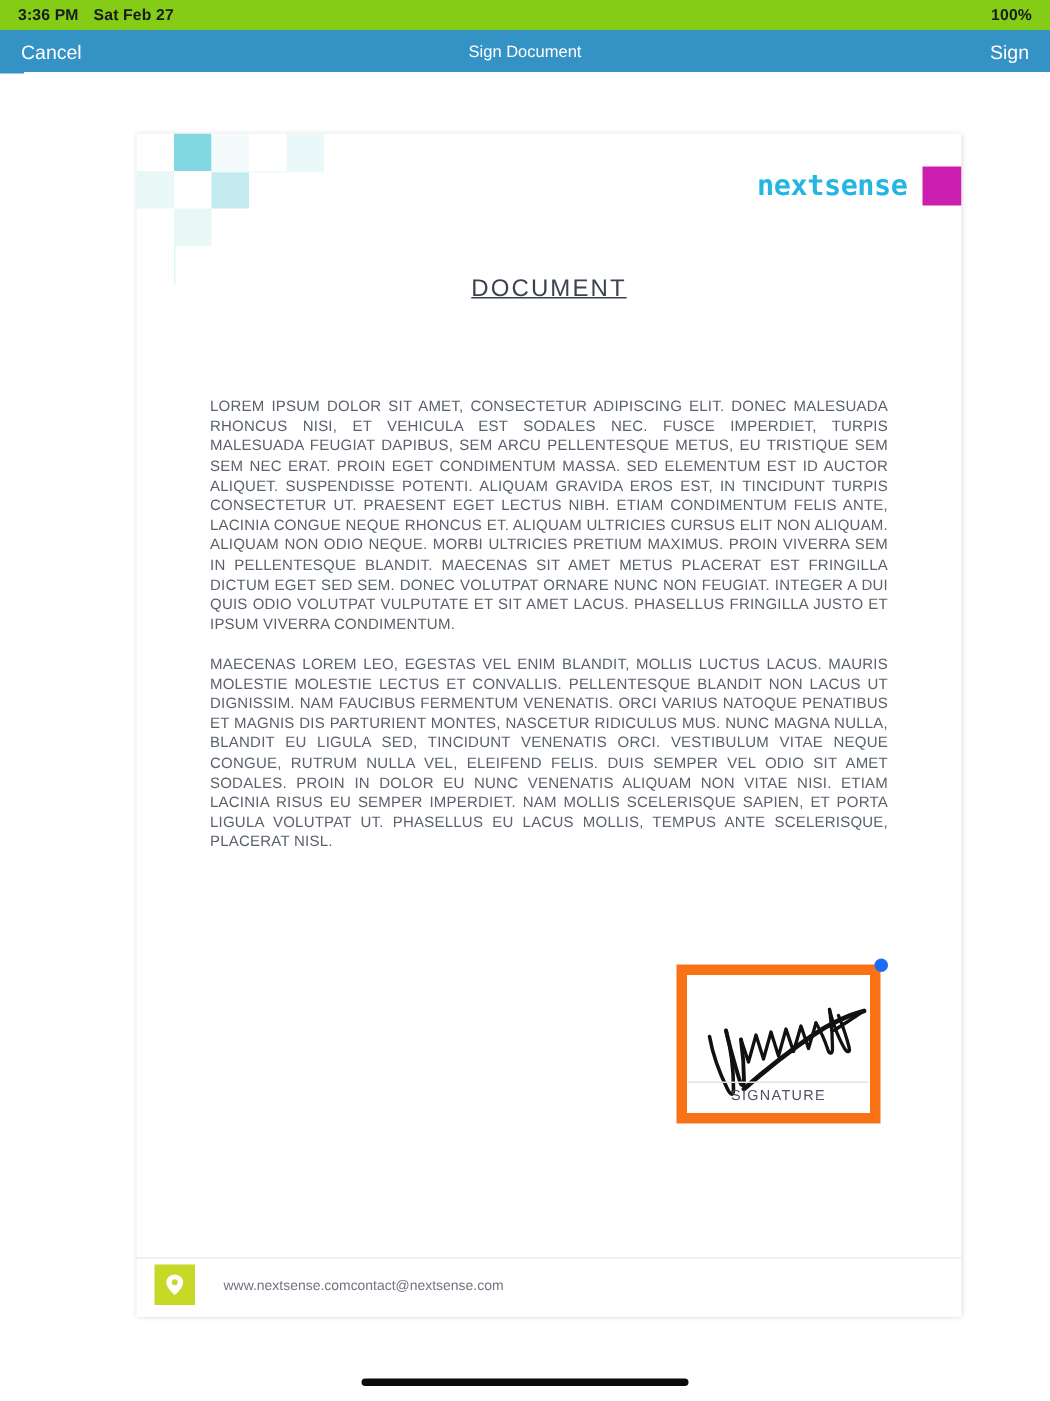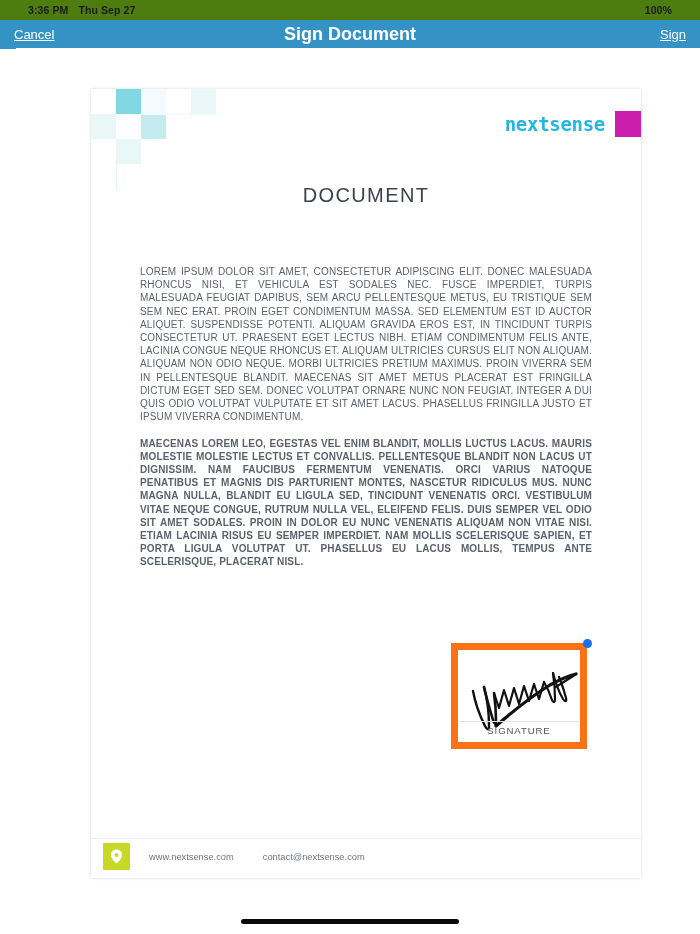--- a/index.html
+++ b/index.html
@@ -7,23 +7,23 @@
     width:700px; height:934px;
     background:#ffffff;
     font-family:"Liberation Sans", sans-serif;
     overflow:hidden;
   }
   #app { position:relative; width:700px; height:934px; background:#ffffff; }
 
   
   .statusbar{
     position:absolute; left:0; top:0; width:700px; height:20px;
-    background:#4d7c0f; color:#1b1b1b;
+    background:#84cc16; color:#1b1b1b;
     display:flex; align-items:center; justify-content:space-between;
-    padding:0 28px; font-size:10.5px; font-weight:bold;
+    padding:0 12px; font-size:10.5px; font-weight:bold;
     letter-spacing:.1px;
   }
   .sb-left{ display:flex; align-items:center; gap:10px; }
   .sb-right{ display:flex; align-items:center; gap:5px;flex-direction:column; }
   .wifi-icon{ display:inline-block; width:13px; height:10px; position:relative; }
   .wifi-icon i{ position:absolute; border:1.4px solid #1b1b1b; border-bottom-color:transparent;
     border-left-color:transparent; border-right-color:transparent; border-radius:50%; }
   .wifi-icon i:nth-child(1){ width:13px; height:13px; left:0; top:0.5px; }
   .wifi-icon i:nth-child(2){ width:8px; height:8px; left:2.5px; top:3px; }
   .wifi-icon i:nth-child(3){ width:3.4px; height:3.4px; left:4.8px; top:5.6px;
@@ -33,24 +33,24 @@
   .batt-fill{ width:100%; height:100%; background:#1b1b1b; border-radius:1px; }
   .batt-cap{ width:1.6px; height:4px; background:#1b1b1b; margin-left:1px; border-radius:0 1px 1px 0; opacity:.5; }
 
   
   .navbar{
     position:absolute; left:0; top:20px; width:700px; height:29px;
     background:#3592c4; color:#ffffff;
     display:flex; align-items:center; justify-content:space-between;
     padding:0 14px;
   }
-  .nav-btn{ font-size:13px; color:#ffffff; cursor:pointer; white-space:nowrap;text-decoration:underline; }
+  .nav-btn{ font-size:13px; color:#ffffff; cursor:pointer; white-space:nowrap; }
   .nav-title{
     position:absolute; left:0; right:0; text-align:center;
-    font-size:18px; font-weight:bold; color:#ffffff; pointer-events:none;
+    font-size:11px; font-weight:normal; color:#ffffff; pointer-events:none;
   }
 
   
   .page-area{ position:absolute; left:0; top:48px; width:700px; height:852px; background:#ffffff;margin-left:16px; }
   .doc-page{
     position:absolute; left:75px; top:41px; width:550px; height:789px;
     background:#ffffff; box-shadow:0 0 3px rgba(0,0,0,.17);
     overflow:hidden;
   }
 
@@ -61,29 +61,29 @@
   
   .logo-wrap{ position:absolute; right:0px; top:22px; display:flex; align-items:center; }
   .logo-text{
     color:#24b6e0; font-size:19px; font-weight:bold; letter-spacing:-.3px;
     font-family:"DejaVu Sans Mono", monospace;
   }
   .logo-square{ width:26px; height:26px; background:#cc1eae; margin-left:10px; }
 
   .doc-title{
     position:absolute; left:0; right:0; top:95px; text-align:center;
-    font-size:20px; letter-spacing:1.4px; color:#3c434f;
+    font-size:16px; letter-spacing:1.4px; color:#3c434f;text-decoration:underline;
   }
 
   .body-text{
     position:absolute; left:49px; right:49px; top:176px;
     text-align:justify; color:#5b626d; font-size:10px; line-height:13.2px;
     letter-spacing:.15px;
   }
-  .body-text p + p{ margin-top:13.2px;font-weight:bold; }
+  .body-text p + p{ margin-top:13.2px; }
 
   
   .sig-widget{ position:absolute; left:360px; top:554px; width:136px; height:106px; }
   .sig-box{
     position:absolute; inset:0; border:7px solid #f97316; background:#ffffff;
   }
   .sig-ink{ position:absolute; left:6px; top:4px; width:124px; height:82px; }
   .sig-rule{ position:absolute; left:1px; right:1px; top:71px; height:1px; background:#e3e3e3; }
   .sig-label{
     position:absolute; left:0; right:0; top:75px; text-align:center;
@@ -95,39 +95,39 @@
   }
 
   
   .footer{ position:absolute; left:0; bottom:0; width:100%; height:40px; }
   .footer-rule{ position:absolute; left:0; right:0; top:0; height:1px; background:#ececec; }
   .pin-box{
     position:absolute; left:12px; top:5px; width:27px; height:27px; background:#c8d827;
     display:flex; align-items:center; justify-content:center;
   }
   .footer-links{
-    position:absolute; left:58px; top:14px; display:flex; gap:29px;
+    position:absolute; left:58px; top:14px; display:flex; 
     font-size:9.3px; color:#6e747e;
   }
 
   
   .home-ind{
     position:absolute; left:50%; transform:translateX(-50%); bottom:10px;
     width:218px; height:5px; background:#0a0a0a; border-radius:3px;
   }
 </style>
 </head>
 <body>
 
 <div id="app">
 
   <div class="statusbar">
     <div class="sb-left">
       <span>3:36 PM</span>
-      <span>Thu Sep 27</span>
+      <span>Sat Feb 27</span>
     </div>
     <div class="sb-right">
       <span class="wifi-icon">
           <i></i>
           <i></i>
           <i></i>
         </span>
       <span>100%</span>
       <span class="battery">
         <span class="batt-body"><span class="batt-fill"></span></span>

